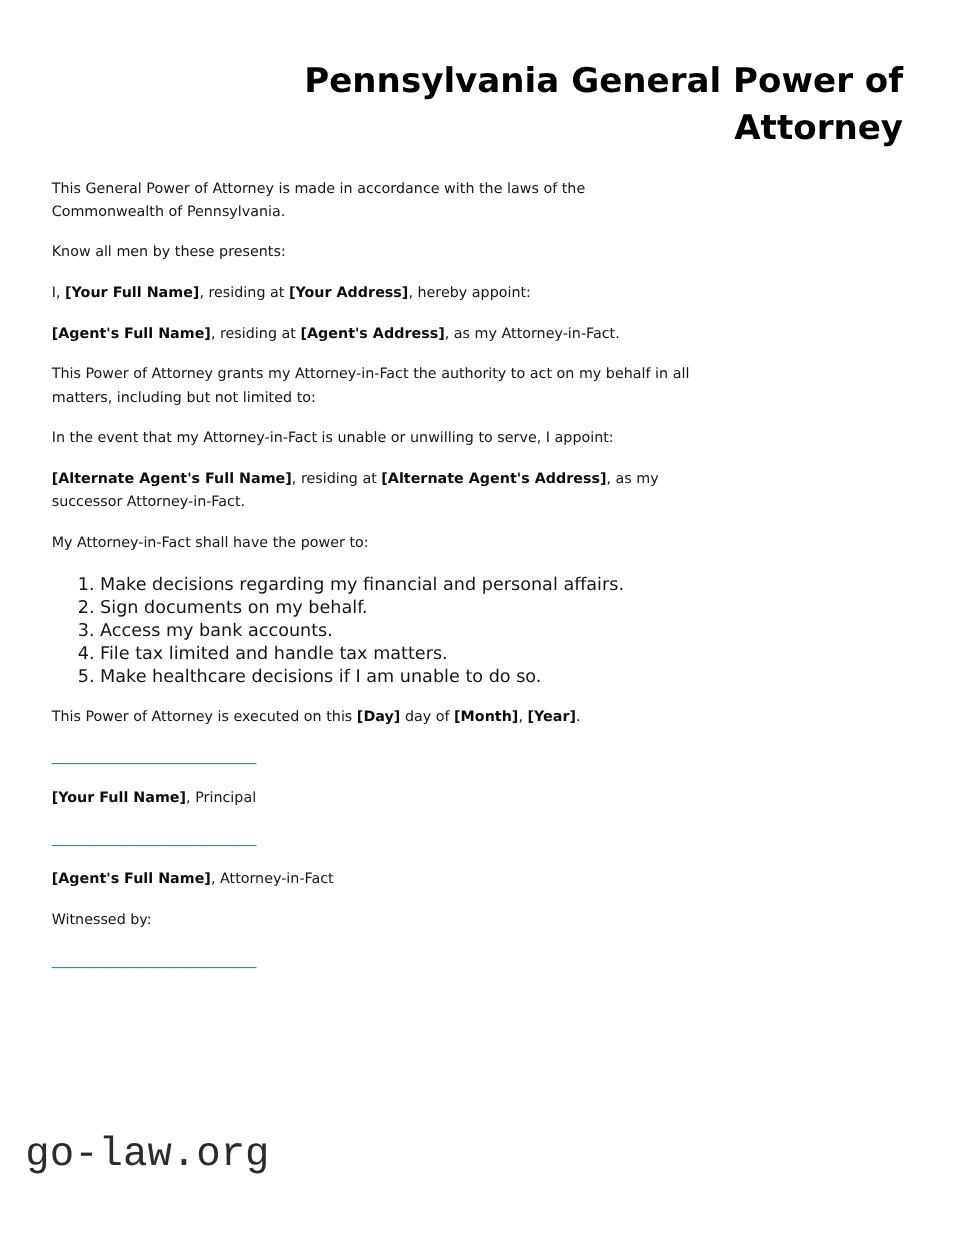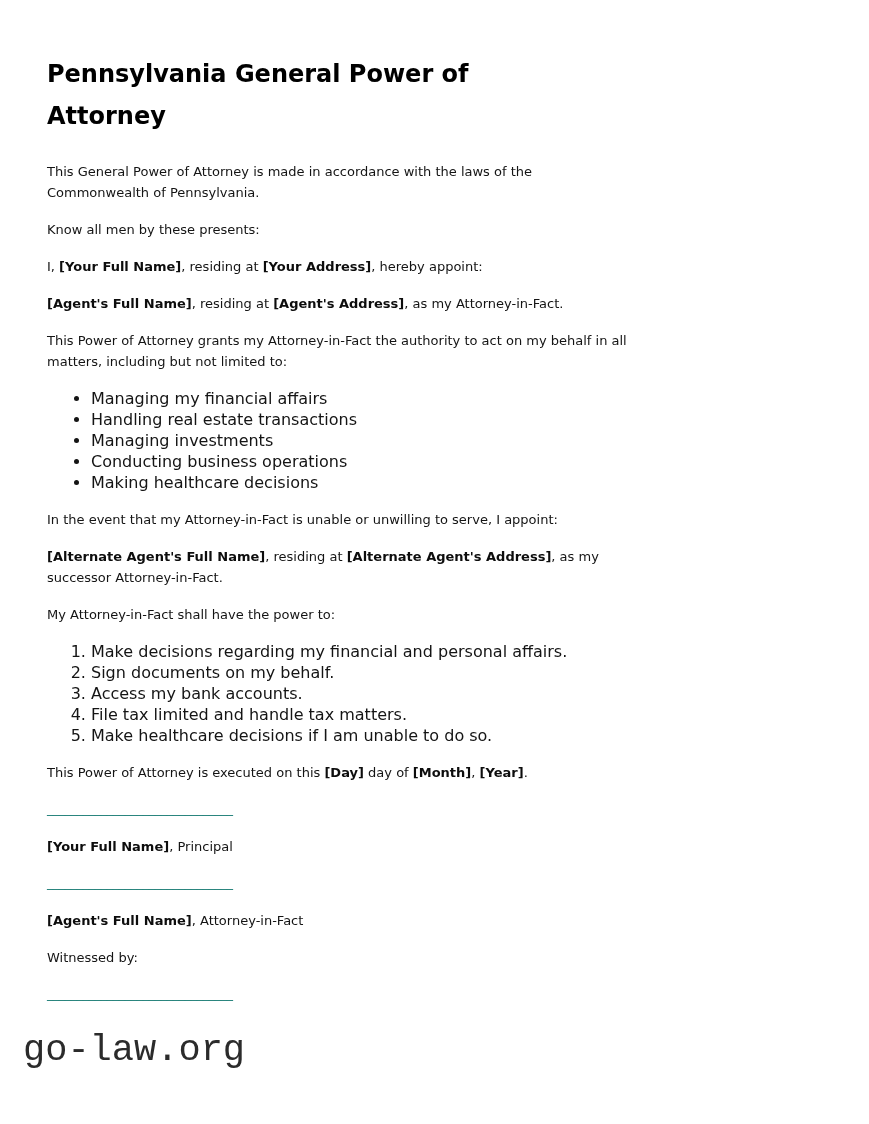--- a/index.html
+++ b/index.html
@@ -10,26 +10,27 @@
     background: #ffffff;
     color: #141414;
     font-family: "DejaVu Sans", sans-serif;
     position: relative;
     overflow: hidden;
   }
   .page {
     padding: 53px 48px 0 47px;
   }
   h1.doc-title {
-    font-size: 24px;
+    font-size: 31px;
     line-height: 42px;
     font-weight: bold;
     color: #000000;
     margin: 0 0 24px 0;
     white-space: pre-line;
+    text-align: right;
   }
   p.doc-par {
     font-size: 13px;
     line-height: 21px;
     margin: 16px 0;
     white-space: pre-line;
   }
   ul.doc-bullets, ol.doc-numbers {
     font-size: 16px;
     line-height: 21px;
@@ -68,27 +69,20 @@
 
   <p class="doc-par">Know all men by these presents:</p>
 
   <p class="doc-par"><span>I, </span><strong>[Your Full Name]</strong><span>, residing at </span><strong>[Your Address]</strong><span>, hereby appoint:</span></p>
 
   <p class="doc-par"><strong>[Agent's Full Name]</strong><span>, residing at </span><strong>[Agent's Address]</strong><span>, as my Attorney-in-Fact.</span></p>
 
   <p class="doc-par">This Power of Attorney grants my Attorney-in-Fact the authority to act on my behalf in all
 matters, including but not limited to:</p>
 
-  <ul class="doc-bullets">
-    <li>Managing my financial affairs</li>
-    <li>Handling real estate transactions</li>
-    <li>Managing investments</li>
-    <li>Conducting business operations</li>
-    <li>Making healthcare decisions</li>
-  </ul>
 
 
   <p class="doc-par">In the event that my Attorney-in-Fact is unable or unwilling to serve, I appoint:</p>
 
   <p class="doc-par"><strong>[Alternate Agent's Full Name]</strong><span>, residing at </span><strong>[Alternate Agent's Address]</strong><span>, as my
 successor Attorney-in-Fact.</span></p>
 
   <p class="doc-par">My Attorney-in-Fact shall have the power to:</p>
 
   <ol class="doc-numbers">

